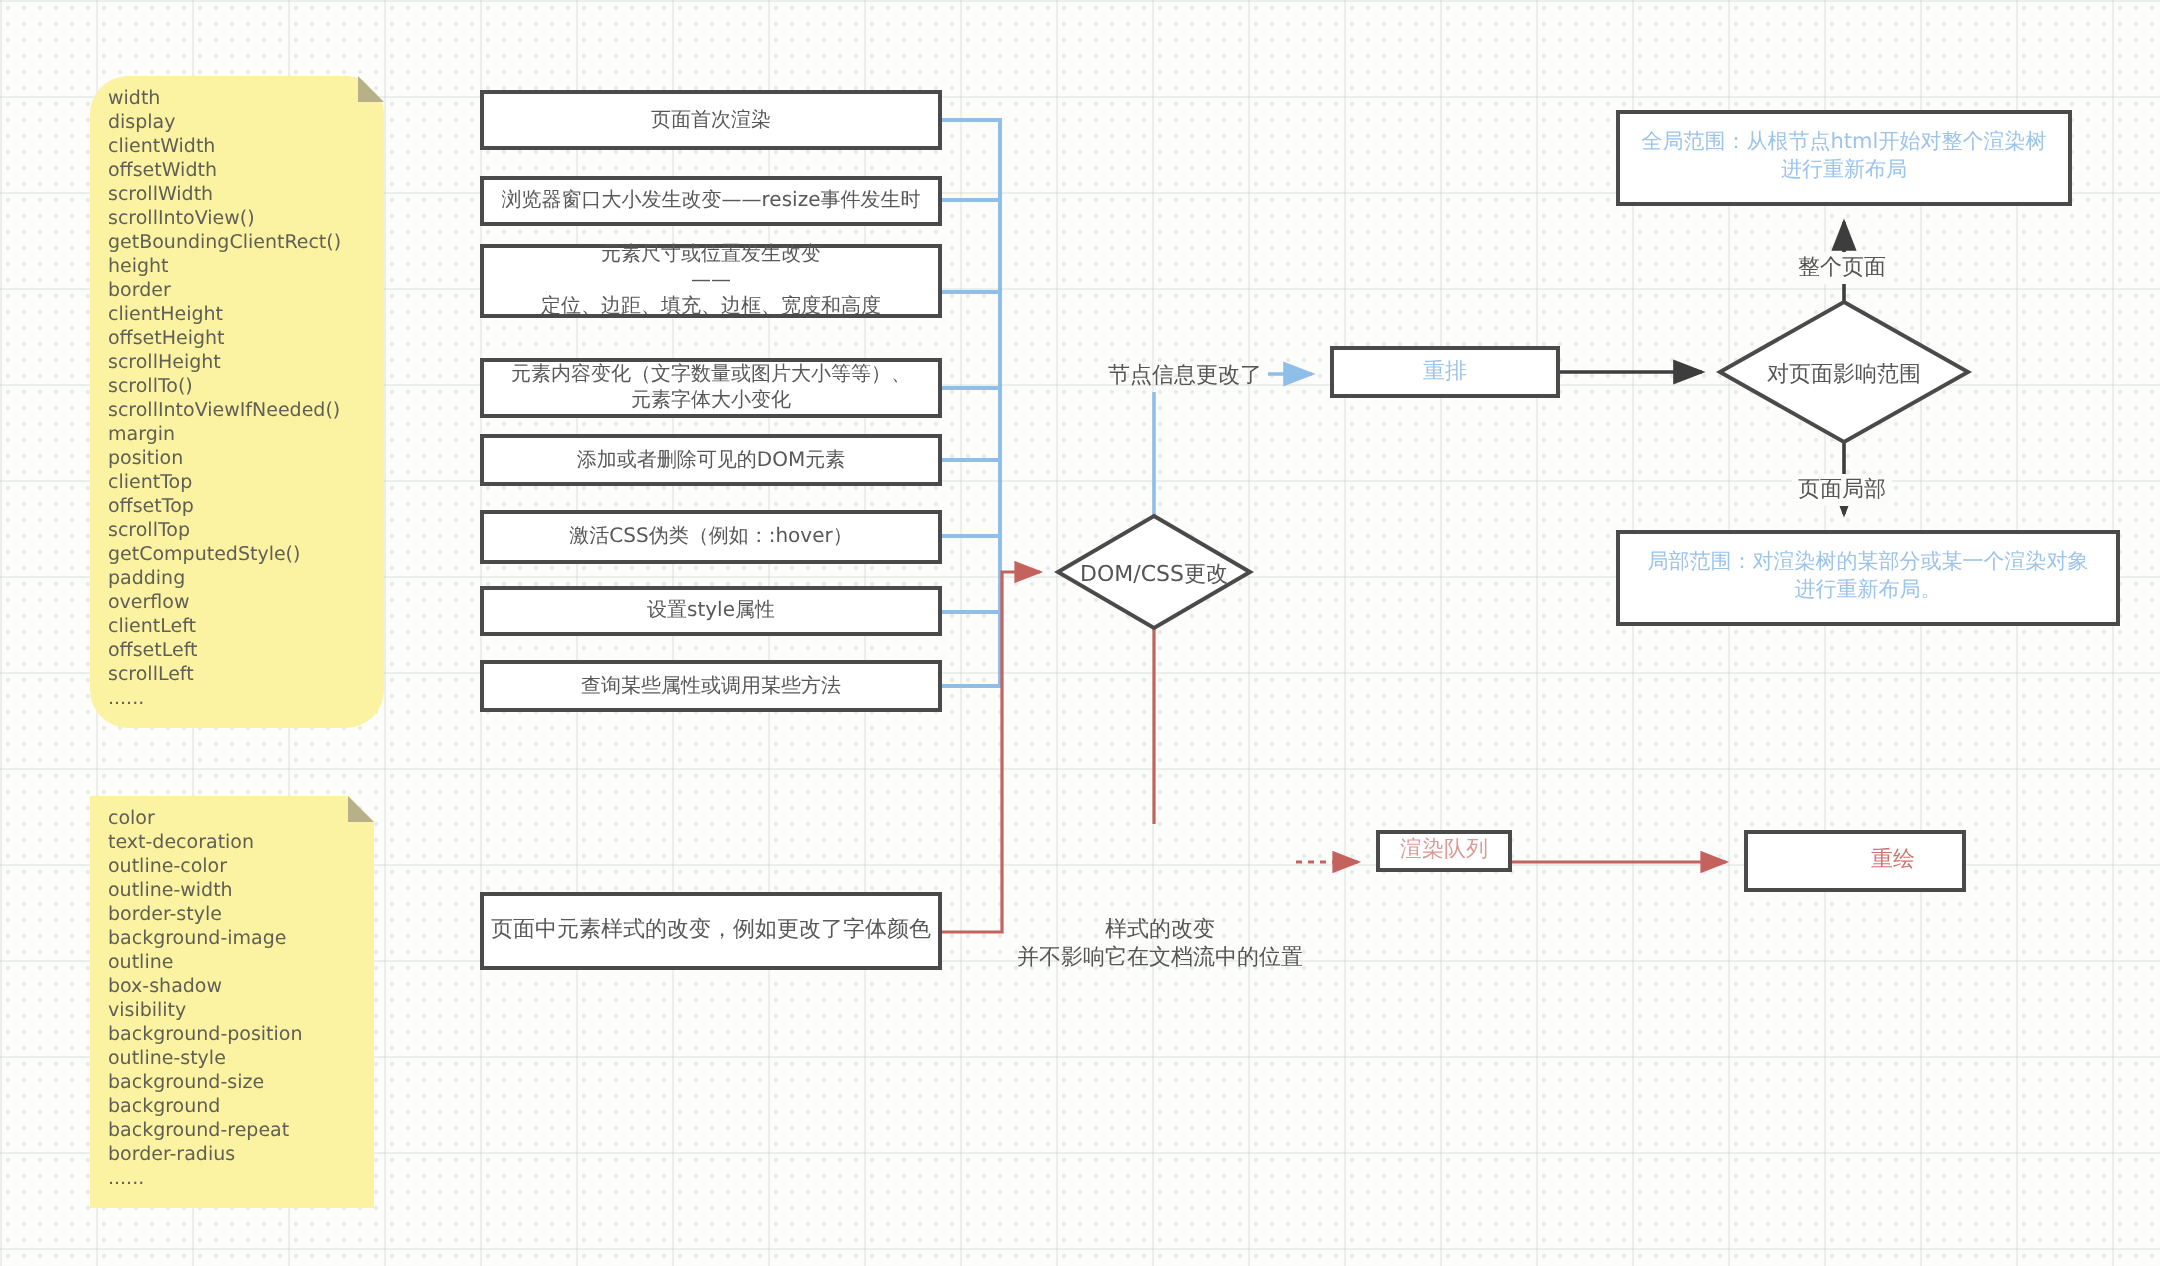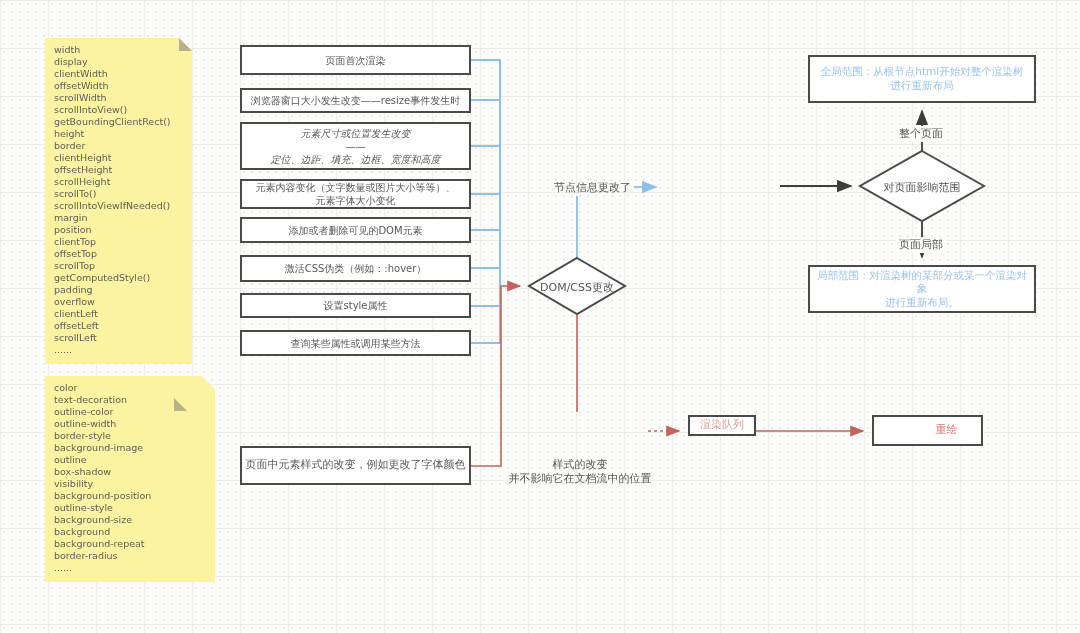--- a/index.html
+++ b/index.html
@@ -80,21 +80,21 @@
     <path d="M577,314 V412" stroke="#C4635E" stroke-width="1.6" fill="none"></path>
 
     <line x1="648" y1="431" x2="679" y2="431" stroke="#C4635E" stroke-width="1.6" stroke-dasharray="3 3" marker-end="url(#mRed)"></line>
 
     <line x1="756" y1="431" x2="863" y2="431" stroke="#C4635E" stroke-width="1.6" marker-end="url(#mRed)"></line>
 
     <polygon points="577,258 625,286 577,314 529,286" fill="#ffffff" stroke="#4a4a4a" stroke-width="2"></polygon>
     <polygon points="922,151 984,186 922,221 860,186" fill="#ffffff" stroke="#4a4a4a" stroke-width="2"></polygon>
   </svg>
 
-  <div class="note" style="left:45px;top:38px;width:147px;height:326px;">width
+  <div class="note" style="left:45px;top:38px;width:147px;height:326px;border-radius:19px;">width
 display
 clientWidth
 offsetWidth
 scrollWidth
 scrollIntoView()
 getBoundingClientRect()
 height
 border
 clientHeight
 offsetHeight
@@ -108,61 +108,62 @@
 scrollTop
 getComputedStyle()
 padding
 overflow
 clientLeft
 offsetLeft
 scrollLeft
 ......</div>
   <div class="fold" style="left:179px;top:38px;"></div>
 
-  <div class="note" style="left:45px;top:376px;width:170px;height:206px;">color
+  <div class="note" style="left:45px;top:398px;width:142px;height:206px;">color
 text-decoration
 outline-color
 outline-width
 border-style
 background-image
 outline
 box-shadow
 visibility
 background-position
 outline-style
 background-size
 background
 background-repeat
 border-radius
 ......</div>
   <div class="fold" style="left:174px;top:398px;"></div>
 
   <div class="fbox" style="left:240px;top:45px;width:231px;height:30px;">页面首次渲染</div>
   <div class="fbox" style="left:240px;top:88px;width:231px;height:25px;">浏览器窗口大小发生改变——resize事件发生时</div>
-  <div class="fbox" style="left:240px;top:122px;width:231px;height:48px;font-style:italic;">元素尺寸或位置发生改变
+  <div class="fbox" style="left:240px;top:122px;width:231px;height:37px;">元素尺寸或位置发生改变
 ——
 定位、边距、填充、边框、宽度和高度</div>
   <div class="fbox" style="left:240px;top:179px;width:231px;height:30px;">元素内容变化（文字数量或图片大小等等）、
 元素字体大小变化</div>
   <div class="fbox" style="left:240px;top:217px;width:231px;height:26px;">添加或者删除可见的DOM元素</div>
   <div class="fbox" style="left:240px;top:255px;width:231px;height:27px;">激活CSS伪类（例如：:hover）</div>
   <div class="fbox" style="left:240px;top:293px;width:231px;height:25px;">设置style属性</div>
   <div class="fbox" style="left:240px;top:330px;width:231px;height:26px;">查询某些属性或调用某些方法</div>
 
   <div class="fbox" style="left:240px;top:446px;width:231px;height:39px;font-size:11px;">页面中元素样式的改变，例如更改了字体颜色</div>
 
   <div class="diamond-label" style="left:577px;top:287px;">DOM/CSS更改</div>
   <div class="diamond-label" style="left:922px;top:187px;">对页面影响范围</div>
 
   <div class="float-label" style="left:531px;top:181px;width:100px;text-align:right;">节点信息更改了</div>
   <div class="float-label masked" style="left:896px;top:126px;">整个页面</div>
   <div class="float-label masked" style="left:896px;top:237px;">页面局部</div>
   <div class="float-label" style="left:505px;top:414px;width:150px;margin-top:44px;">样式的改变
 并不影响它在文档流中的位置</div>
 
+  <div class="fbox reflow-node" style="left:665px;top:173px;width:115px;height:26px;">重排</div>
   <div class="fbox blue-text" style="left:808px;top:55px;width:228px;height:48px;">全局范围：从根节点html开始对整个渲染树
 进行重新布局</div>
-  <div class="fbox blue-text" style="left:808px;top:265px;width:228px;height:48px;">局部范围：对渲染树的某部分或某一个渲染对象
+  <div class="fbox blue-text" style="left:808px;top:265px;width:252px;height:48px;">局部范围：对渲染树的某部分或某一个渲染对象
 进行重新布局。</div>
   <div class="fbox pink-text" style="left:688px;top:415px;width:68px;height:21px;">渲染队列</div>
   <div class="fbox red-text" style="left:872px;top:415px;width:111px;height:31px;padding-left:40px;">重绘</div>
 
 </div>
 
 </body></html>

